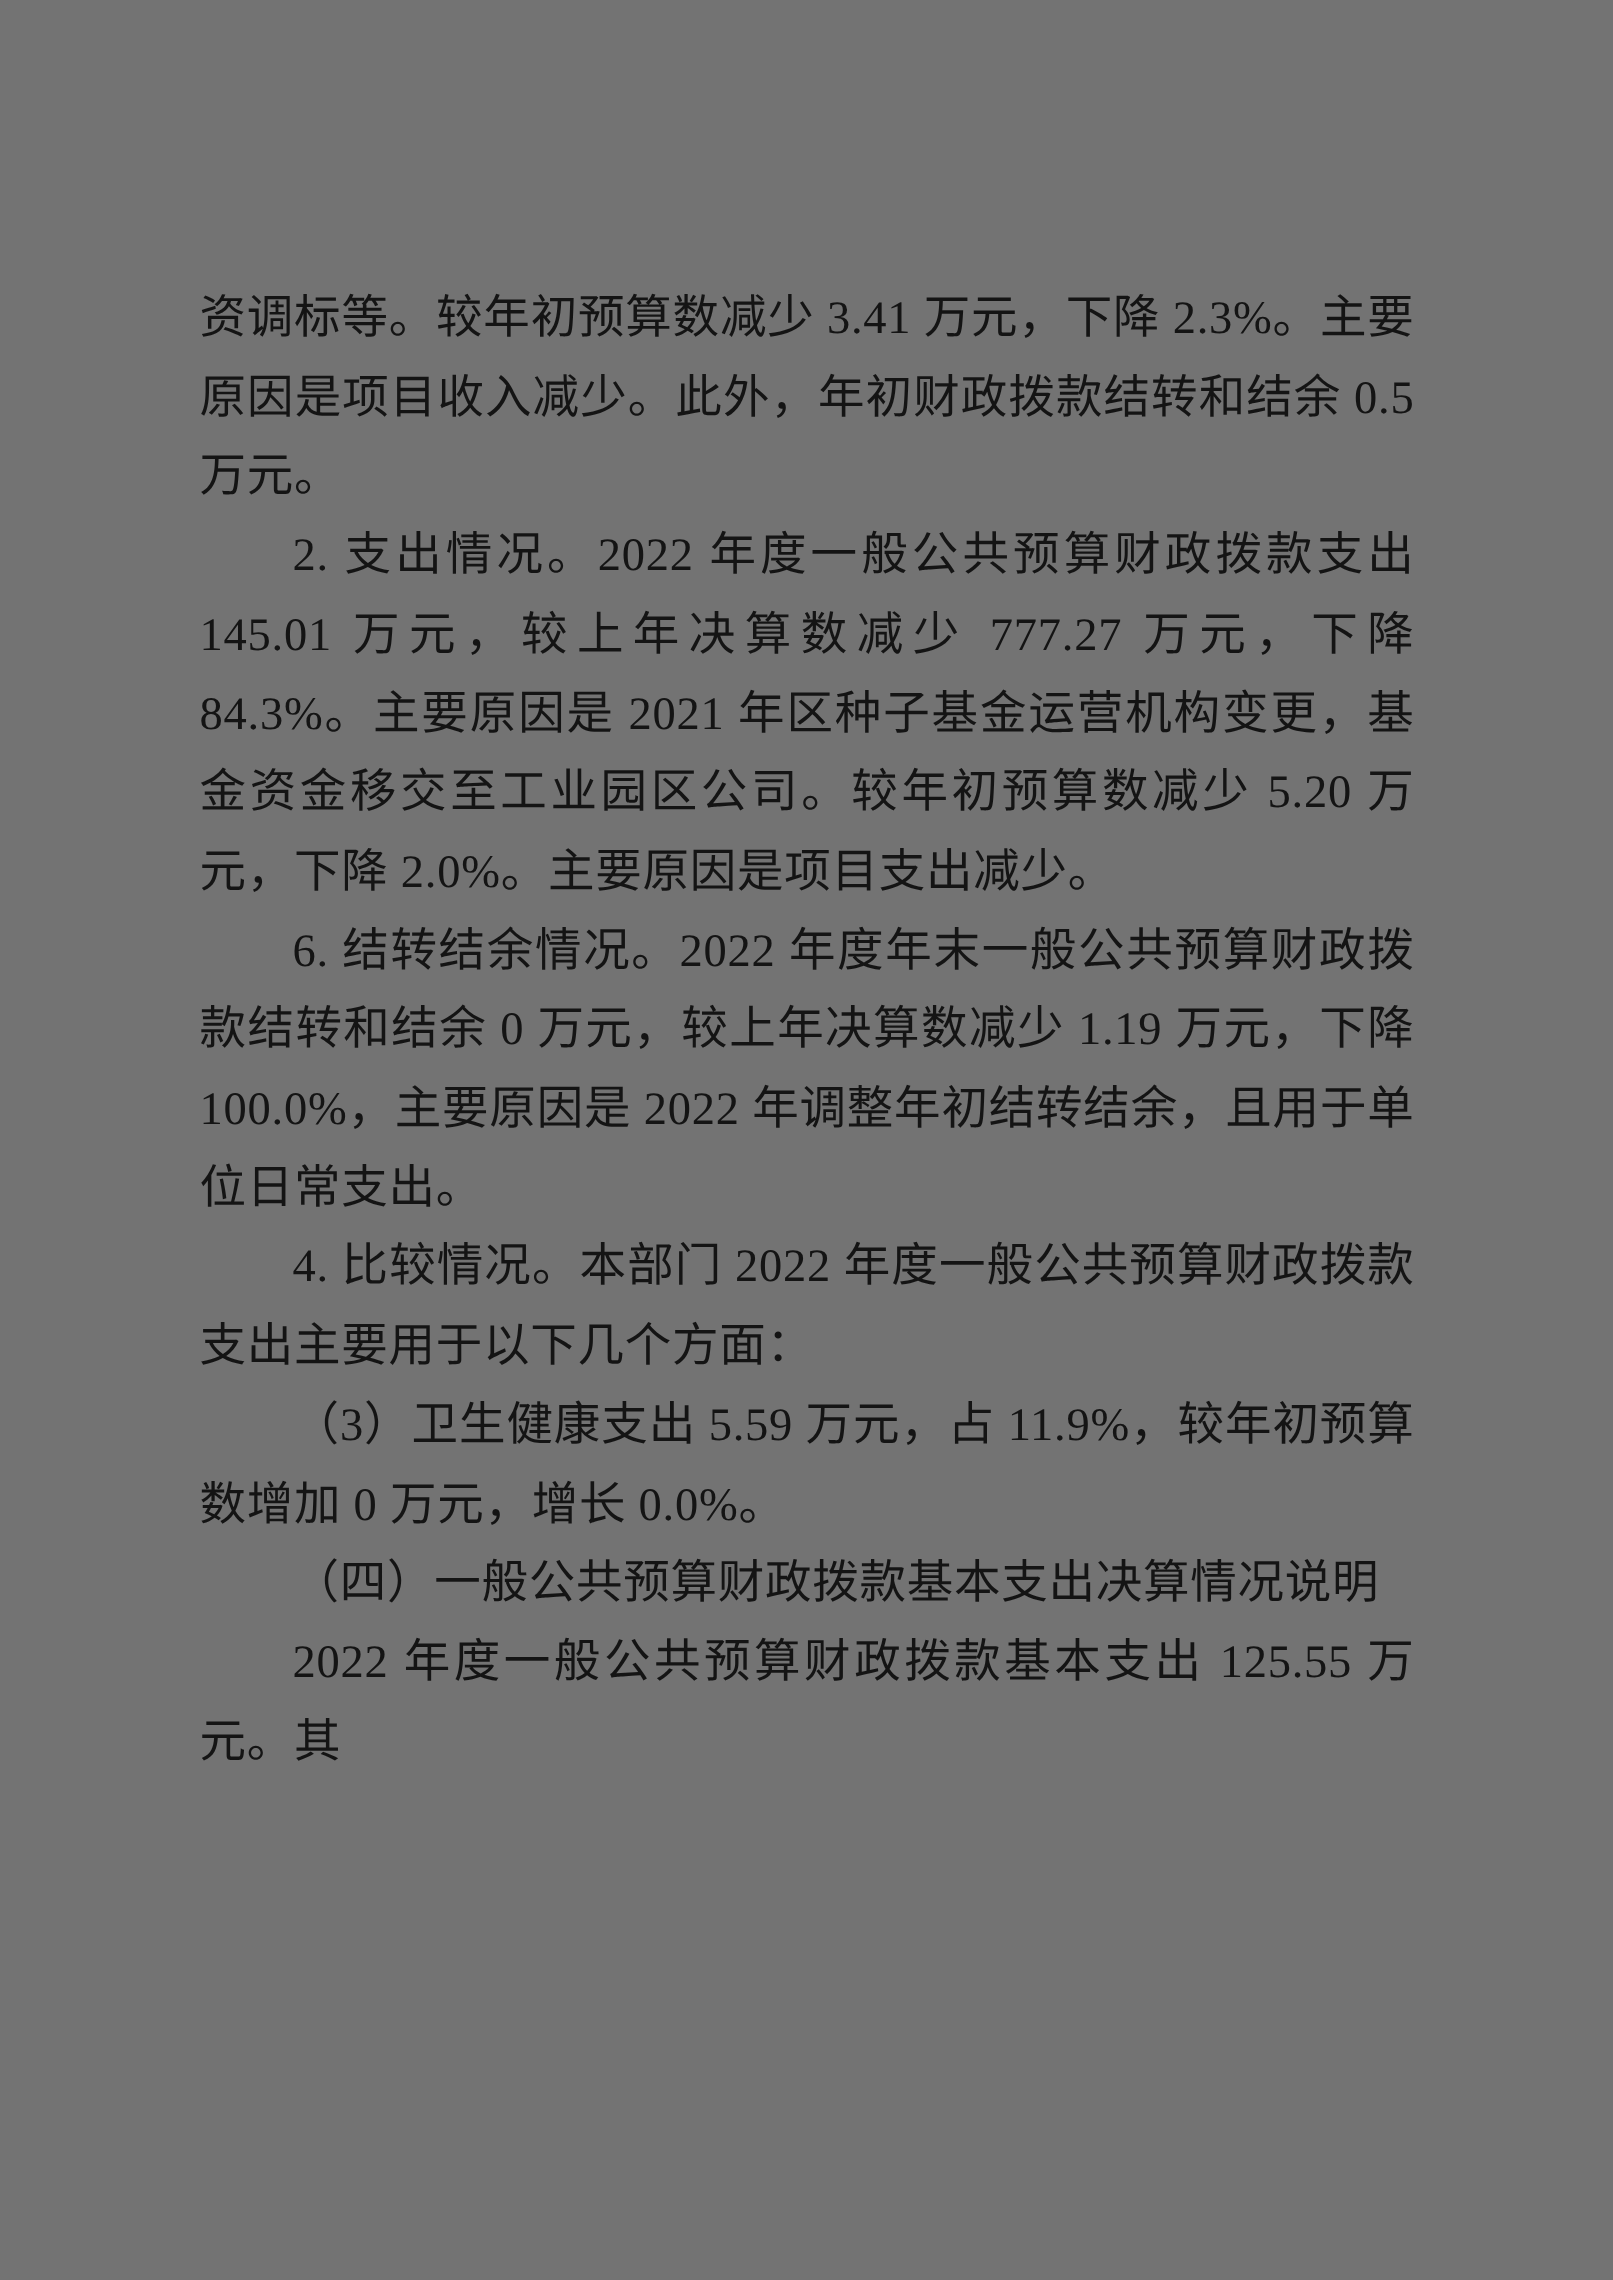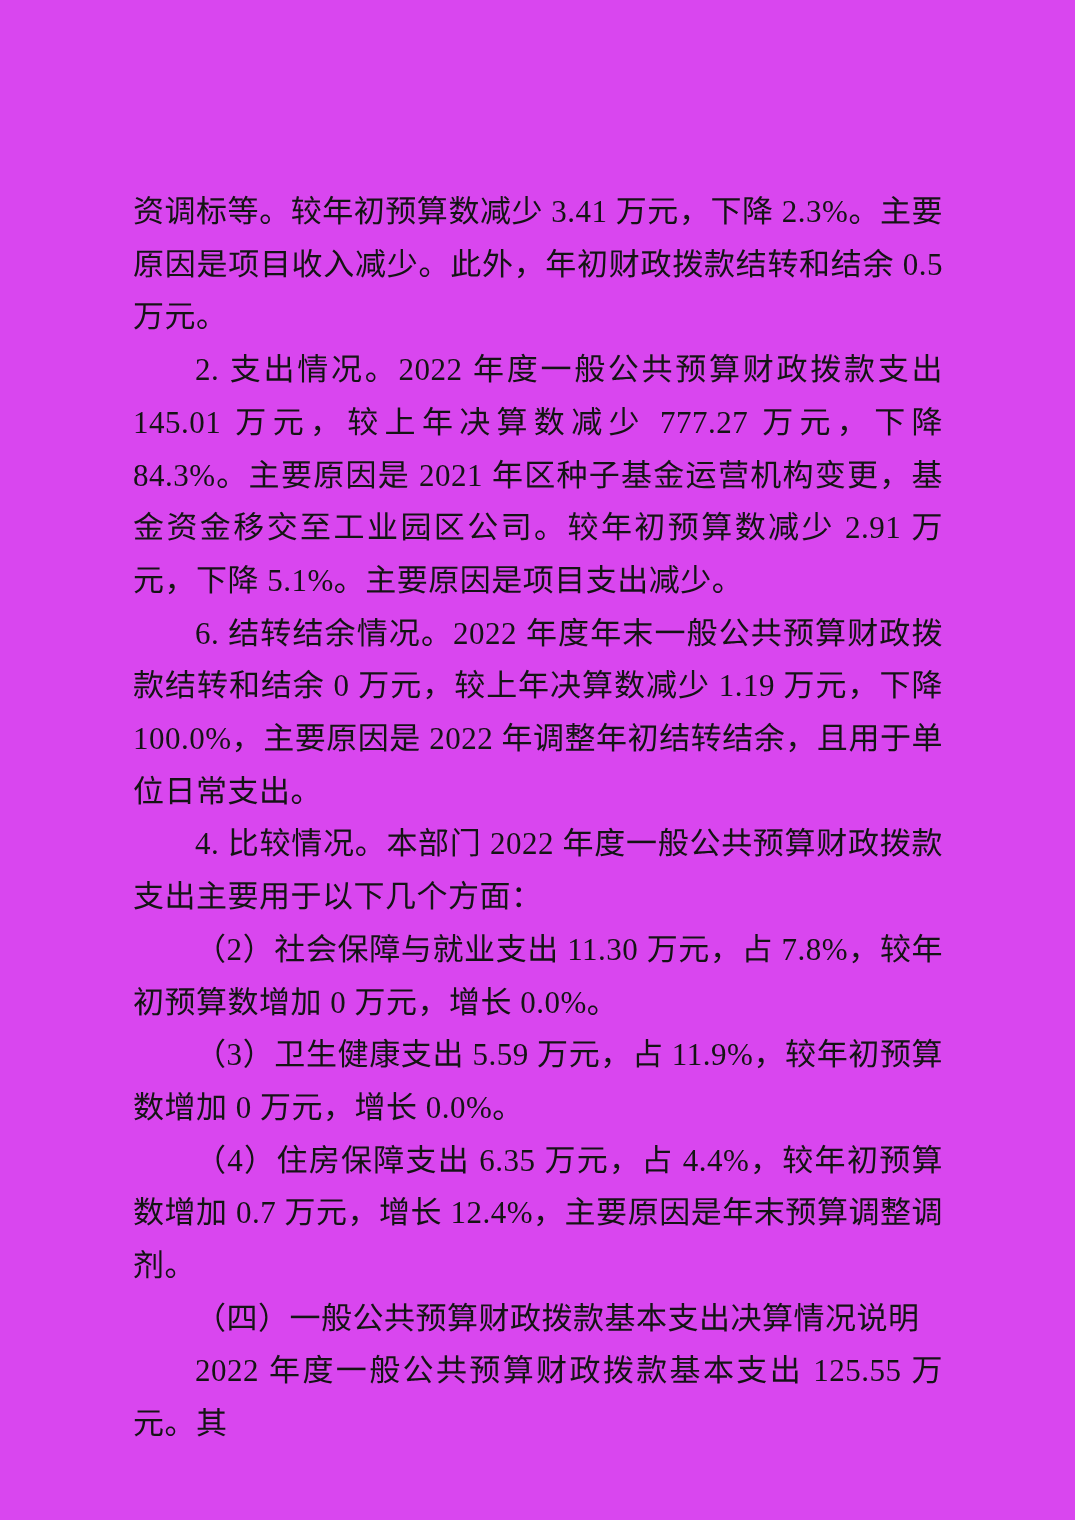--- a/index.html
+++ b/index.html
@@ -4,21 +4,21 @@
 <style>
   html, body {
     margin: 0;
     padding: 0;
     background: #ffffff;
   }
   .page {
     position: relative;
     width: 1075px;
     height: 1520px;
-    background: #d946ef;
+    background: #737373;
     overflow: hidden;
     font-family: "Liberation Serif", "DejaVu Serif", serif;
   }
   .doc-body {
     position: absolute;
     left: 133px;
     top: 186px;
     width: 810px;
     font-size: 31px;
     line-height: 52.7px;
@@ -37,22 +37,20 @@
   .doc-body .seg-bold {
     font-weight: normal;
   }
 </style>
 </head>
 <body>
 
 <div class="page">
   <div class="doc-body" style="color: rgb(20, 20, 20);">
       <p class="no-indent"><span>资调标等。较年初预算数减少 3.41 万元，下降 2.3%。主要原因是项目收入减少。此外，年初财政拨款结转和结余 0.5 万元。</span></p>
-      <p><span class="seg-bold">2. 支出情况。</span><span>2022 年度一般公共预算财政拨款支出 145.01 万元，较上年决算数减少 777.27 万元，下降 84.3%。主要原因是 2021 年区种子基金运营机构变更，基金资金移交至工业园区公司。较年初预算数减少 2.91 万元，下降 5.1%。主要原因是项目支出减少。</span></p>
+      <p><span class="seg-bold">2. 支出情况。</span><span>2022 年度一般公共预算财政拨款支出 145.01 万元，较上年决算数减少 777.27 万元，下降 84.3%。主要原因是 2021 年区种子基金运营机构变更，基金资金移交至工业园区公司。较年初预算数减少 5.20 万元，下降 2.0%。主要原因是项目支出减少。</span></p>
       <p><span class="seg-bold">6. 结转结余情况。</span><span>2022 年度年末一般公共预算财政拨款结转和结余 0 万元，较上年决算数减少 1.19 万元，下降 100.0%，主要原因是 2022 年调整年初结转结余，且用于单位日常支出。</span></p>
       <p><span class="seg-bold">4. 比较情况。</span><span>本部门 2022 年度一般公共预算财政拨款支出主要用于以下几个方面：</span></p>
-      <p><span>（2）社会保障与就业支出 11.30 万元，占 7.8%，较年初预算数增加 0 万元，增长 0.0%。</span></p>
       <p><span>（3）卫生健康支出 5.59 万元，占 11.9%，较年初预算数增加 0 万元，增长 0.0%。</span></p>
-      <p><span>（4）住房保障支出 6.35 万元，占 4.4%，较年初预算数增加 0.7 万元，增长 12.4%，主要原因是年末预算调整调剂。</span></p>
       <p><span class="seg-bold">（四）一般公共预算财政拨款基本支出决算情况说明</span></p>
       <p><span>2022 年度一般公共预算财政拨款基本支出 125.55 万元。其</span></p>
     </div>
 </div>
 
 </body></html>

